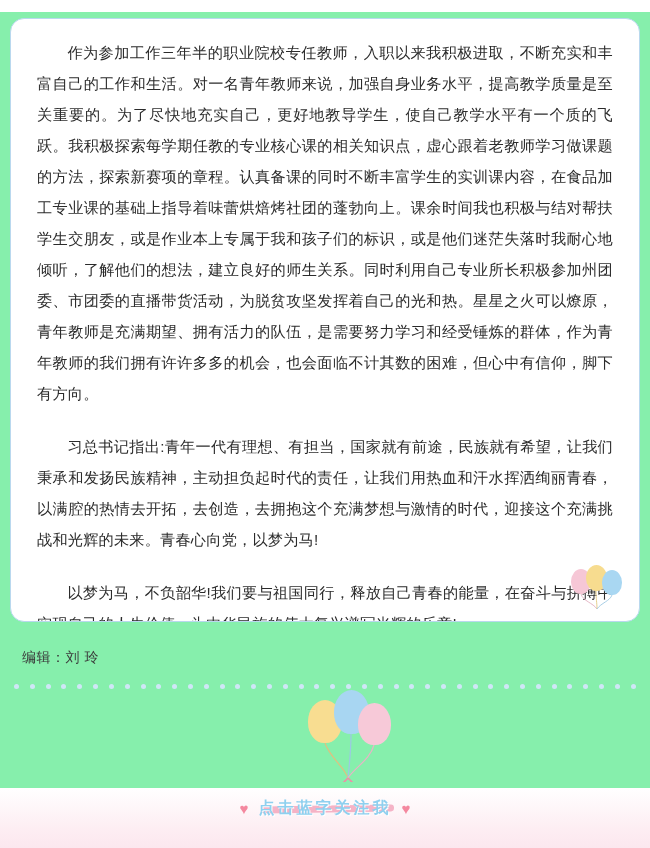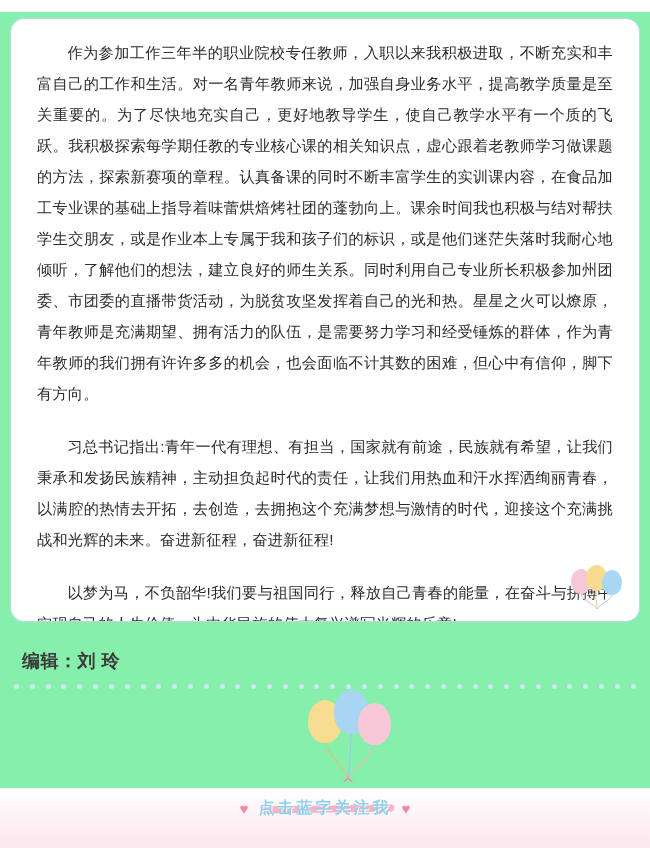--- a/index.html
+++ b/index.html
@@ -74,24 +74,23 @@
   .cb-strings {
     position: absolute;
     left: 0; top: 0; width: 54px; height: 46px;
   }
 
   
   .editor-line {
     position: absolute;
     left: 22px;
     top: 637px;
-    font-size: 18px;
+    font-size: 14px;
     color: #3a3a3a;
     letter-spacing: 0.5px;
-    font-weight: bold;
   }
 
   
   .dots {
     position: absolute;
     left: 0;
     top: 672px;
     width: 650px;
     height: 8px;
     display: flex;
@@ -175,21 +174,21 @@
   }
 </style>
 </head>
 <body>
 
 <div class="page">
 
   <div class="article-card">
     <div class="article-body">
       <p class="para">作为参加工作三年半的职业院校专任教师，入职以来我积极进取，不断充实和丰富自己的工作和生活。对一名青年教师来说，加强自身业务水平，提高教学质量是至关重要的。为了尽快地充实自己，更好地教导学生，使自己教学水平有一个质的飞跃。我积极探索每学期任教的专业核心课的相关知识点，虚心跟着老教师学习做课题的方法，探索新赛项的章程。认真备课的同时不断丰富学生的实训课内容，在食品加工专业课的基础上指导着味蕾烘焙烤社团的蓬勃向上。课余时间我也积极与结对帮扶学生交朋友，或是作业本上专属于我和孩子们的标识，或是他们迷茫失落时我耐心地倾听，了解他们的想法，建立良好的师生关系。同时利用自己专业所长积极参加州团委、市团委的直播带货活动，为脱贫攻坚发挥着自己的光和热。星星之火可以燎原，青年教师是充满期望、拥有活力的队伍，是需要努力学习和经受锤炼的群体，作为青年教师的我们拥有许许多多的机会，也会面临不计其数的困难，但心中有信仰，脚下有方向。</p>
-      <p class="para">习总书记指出:青年一代有理想、有担当，国家就有前途，民族就有希望，让我们秉承和发扬民族精神，主动担负起时代的责任，让我们用热血和汗水挥洒绚丽青春，以满腔的热情去开拓，去创造，去拥抱这个充满梦想与激情的时代，迎接这个充满挑战和光辉的未来。奋进新征程，奋进新征程!</p>
+      <p class="para">习总书记指出:青年一代有理想、有担当，国家就有前途，民族就有希望，让我们秉承和发扬民族精神，主动担负起时代的责任，让我们用热血和汗水挥洒绚丽青春，以满腔的热情去开拓，去创造，去拥抱这个充满梦想与激情的时代，迎接这个充满挑战和光辉的未来。青春心向党，以梦为马!</p>
       <p class="para">以梦为马，不负韶华!我们要与祖国同行，释放自己青春的能量，在奋斗与拼搏中实现自己的人生价值，为中华民族的伟大复兴谱写光辉的乐章!</p>
     </div>
 
     <div class="card-balloons">
       <svg class="cb-strings" viewBox="0 0 54 46">
         <path d="M10 29 C12 36, 22 38, 26 44" stroke="#e6b9c8" stroke-width="1" fill="none"></path>
         <path d="M25 26 C25 34, 26 38, 26 44" stroke="#e6cf8e" stroke-width="1" fill="none"></path>
         <path d="M41 30 C39 36, 30 38, 26 44" stroke="#a9cfe6" stroke-width="1" fill="none"></path>
       </svg>
       <div class="b cb1"></div>

